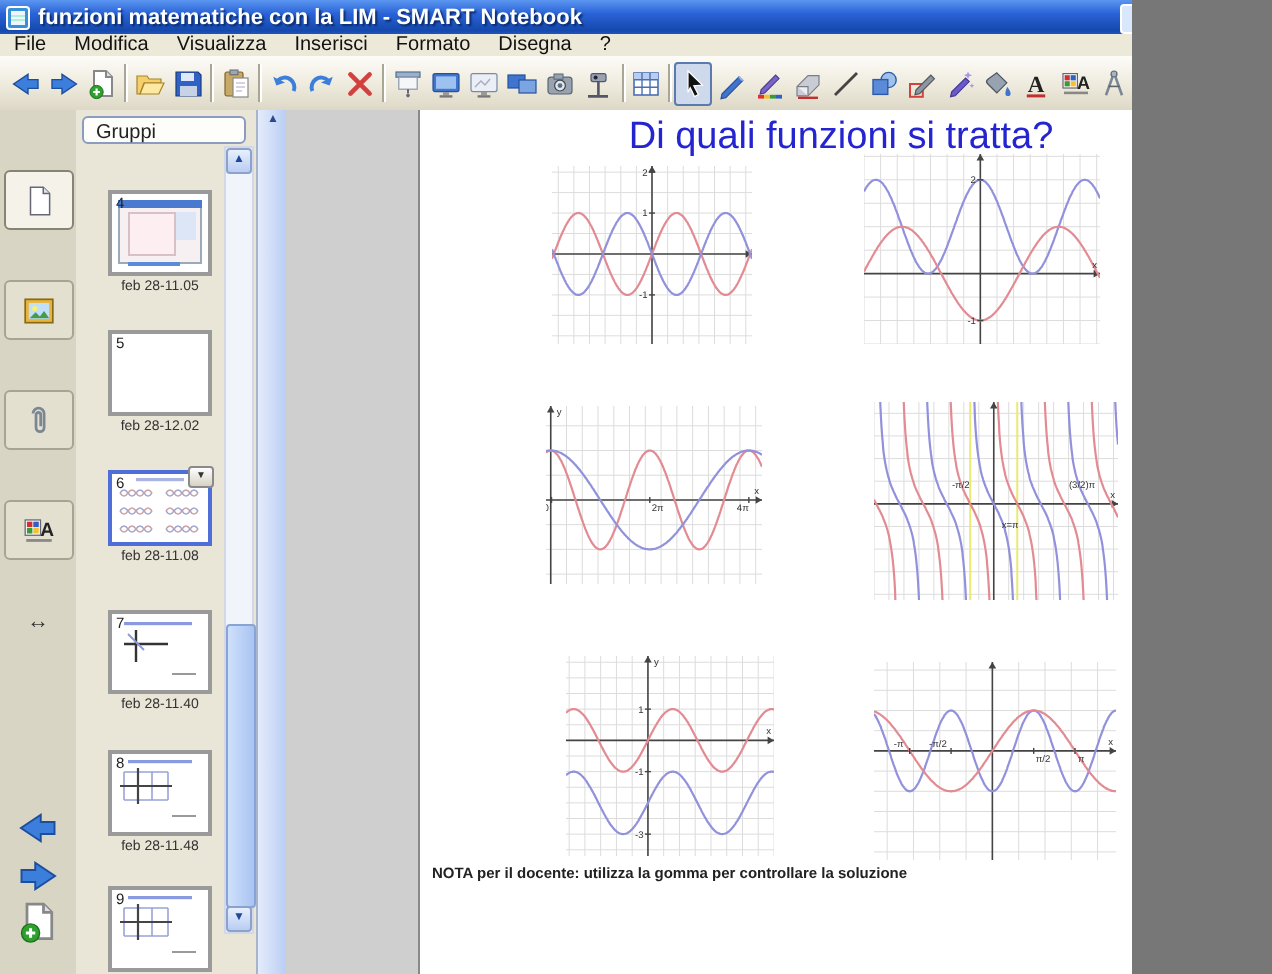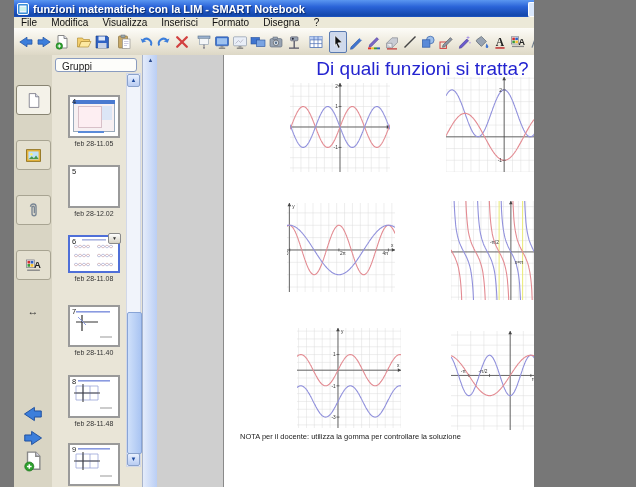--- a/index.html
+++ b/index.html
@@ -1,17 +1,17 @@
 <!DOCTYPE html>
 <html><head>
 <meta charset="utf-8">
 <style>
   html,body{margin:0;padding:0;background:#777;}
-  #win{position:relative;width:520px;height:487px;background:#15803d;overflow:hidden;
-       font-family:"Liberation Sans",sans-serif;margin-left:14px;-webkit-font-smoothing:antialiased;}
+  #win{position:relative;width:566px;height:487px;background:#15803d;overflow:hidden;
+       font-family:"Liberation Sans",sans-serif;-webkit-font-smoothing:antialiased;}
   
   .titlebar{position:absolute;top:0;left:0;right:0;height:17px;
     background:linear-gradient(180deg,#5a96f0 0%,#2a63d8 40%,#1448ac 90%,#1e55c4 100%);
     color:#fff;font-size:11px;font-weight:bold;display:flex;align-items:center;gap:4px;
     padding-left:3px;text-shadow:1px 1px 1px #0a2a6a;}
   .titlebar .appicon{width:12px;height:12px;flex:0 0 auto;}
   .tb-sliver{position:absolute;right:0;top:2px;width:5px;height:13px;background:#d9e7fc;border:1px solid #fff;border-right:none;border-radius:2px 0 0 2px;}
   
   .menubar{position:absolute;top:17px;left:0;right:0;height:11px;background:#ece9d8;
     display:flex;align-items:center;font-size:10px;color:#111;border-bottom:1px solid #e0dcc8;}
@@ -49,23 +49,23 @@
   .sbtn{position:absolute;left:0;width:13px;height:13px;background:linear-gradient(#e8f0fe,#b9ccf2);
     border:1px solid #8aa2cc;border-radius:2px;color:#1e4a9e;font-size:6px;line-height:11px;text-align:center;padding:0;}
   .sthumb{position:absolute;left:0;width:13px;background:linear-gradient(90deg,#cfe0fa,#a9c4f2);border:1px solid #88a4d6;border-radius:2px;}
   .splitter{position:absolute;left:128px;top:0;bottom:0;width:15px;
     background:linear-gradient(90deg,#e4ecfb,#b7ccf4);border-left:1px solid #a8b4cc;border-right:1px solid #6a7a9a;}
   .splitter .sarr{position:absolute;left:0;top:2px;width:15px;text-align:center;font-size:6px;color:#2a4a8e;}
   
   .canvas{position:absolute;left:143px;top:0;right:0;bottom:0;background:#cfcfcf;}
   .canvas-right{position:absolute;left:464px;top:0;right:0;bottom:0;background:#f1efe9;}
   .page{position:absolute;left:66px;top:0;width:397px;height:432px;background:#fff;
-    border-left:1px solid #8a8a8a;border-right:1px solid #8a8a8a;}
+    border-left:1px solid #8a8a8a;border-right:1px solid #8a8a8a;padding-left:24px;}
   .page-title{position:absolute;top:3px;left:0;right:0;text-align:center;font-size:19px;}
-  .note{position:absolute;left:16px;top:377px;font-size:7.5px;color:#222;}
+  .note{position:absolute;left:6px;top:377px;font-size:7.5px;color:#222;font-weight:bold;}
   .graph{position:absolute;}
   .graph svg{display:block;}
   .mini{position:absolute;inset:0;overflow:hidden;}
 </style>
 </head>
 <body>
 
 <div id="win">
   <div class="titlebar">
     <svg class="appicon" viewBox="0 0 12 12">

